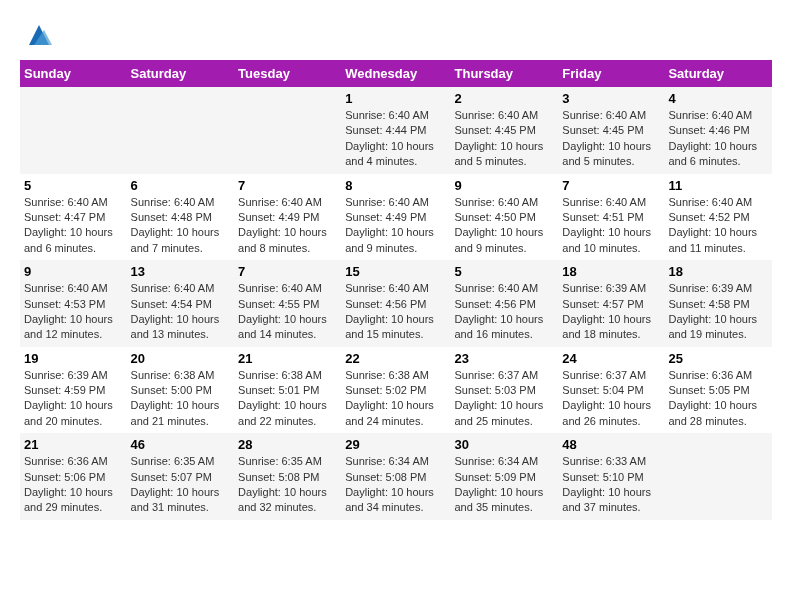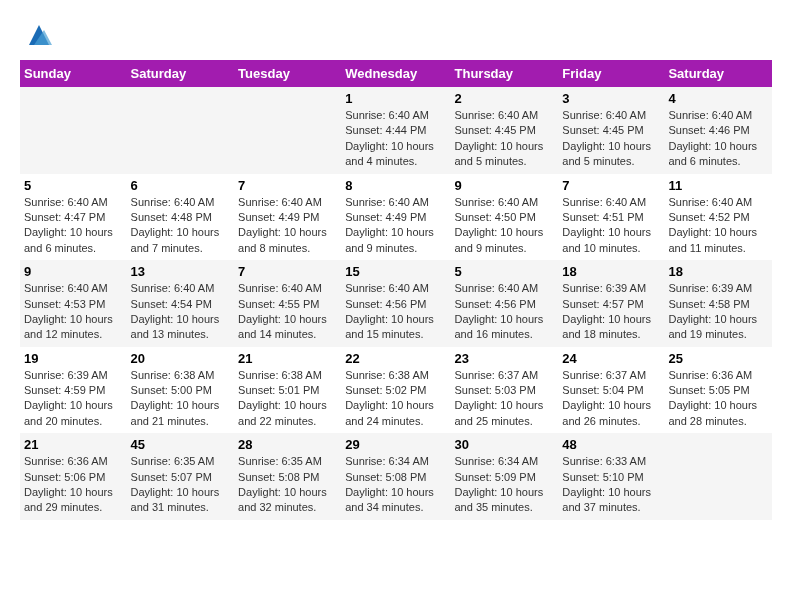--- a/index.html
+++ b/index.html
@@ -237,21 +237,21 @@
           <span class="day-num">25</span>
           <div class="day-info">Sunrise: 6:36 AM<br>Sunset: 5:05 PM<br>Daylight: 10 hours<br>and 28 minutes.</div>
         </td>
       </tr>
       <tr>
         <td>
           <span class="day-num">21</span>
           <div class="day-info">Sunrise: 6:36 AM<br>Sunset: 5:06 PM<br>Daylight: 10 hours<br>and 29 minutes.</div>
         </td>
         <td>
-          <span class="day-num">45</span>
+          <span class="day-num">46</span>
           <div class="day-info">Sunrise: 6:35 AM<br>Sunset: 5:07 PM<br>Daylight: 10 hours<br>and 31 minutes.</div>
         </td>
         <td>
           <span class="day-num">28</span>
           <div class="day-info">Sunrise: 6:35 AM<br>Sunset: 5:08 PM<br>Daylight: 10 hours<br>and 32 minutes.</div>
         </td>
         <td>
           <span class="day-num">29</span>
           <div class="day-info">Sunrise: 6:34 AM<br>Sunset: 5:08 PM<br>Daylight: 10 hours<br>and 34 minutes.</div>
         </td>

